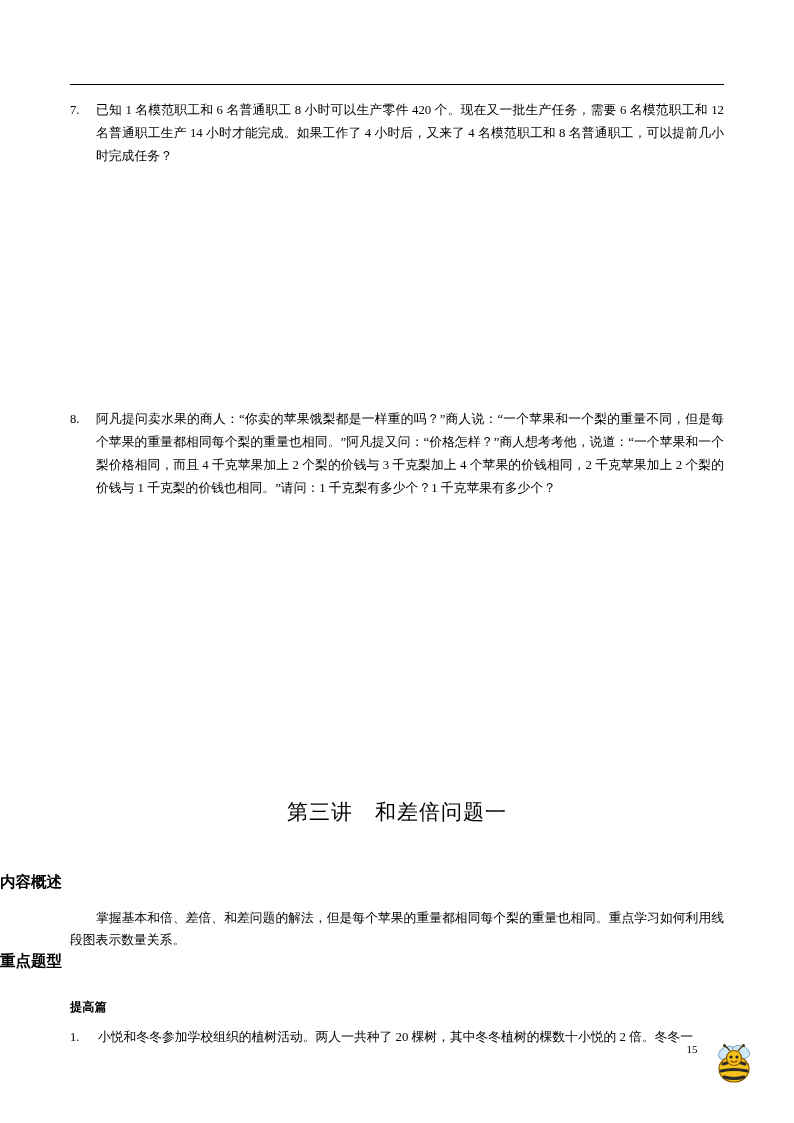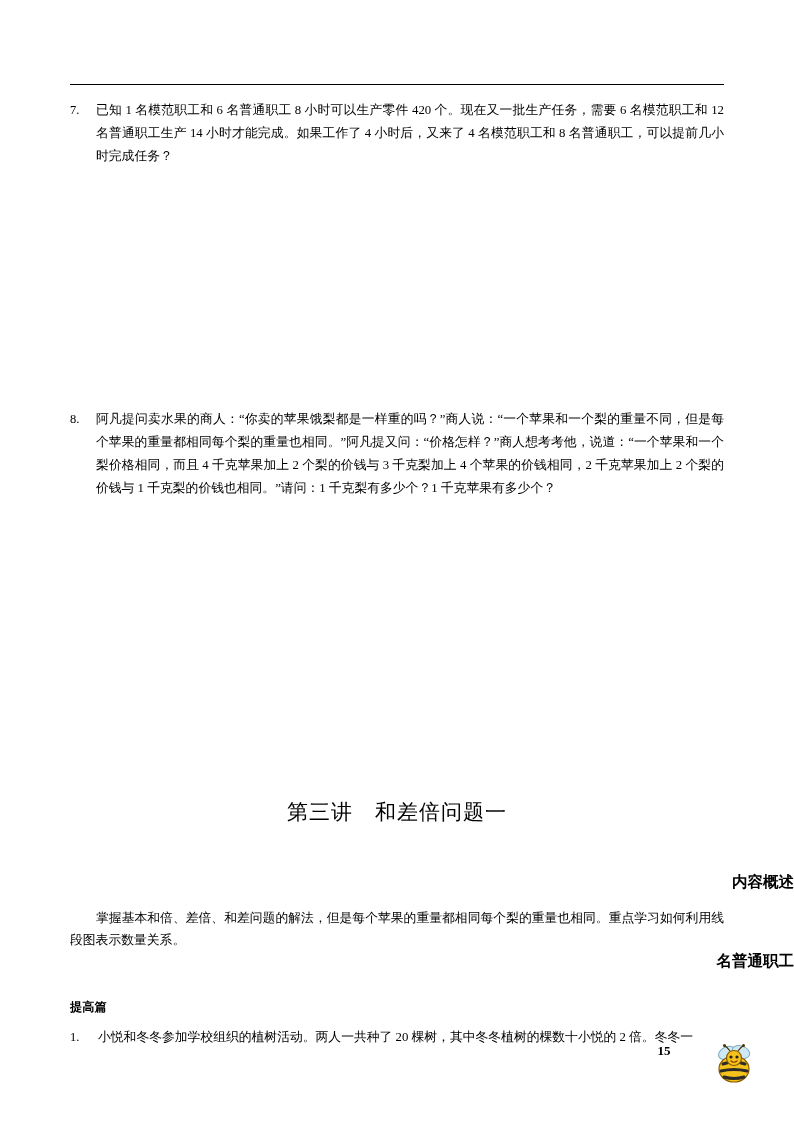--- a/index.html
+++ b/index.html
@@ -68,21 +68,21 @@
     width: 794px;
     text-align: center;
     font-size: 21px;
     font-weight: normal;
     letter-spacing: 1px;
   }
   .section-title {
     position: absolute;
     left: 0;
     width: 794px;
-    text-align: right;
+    text-align: left;
     font-size: 15.5px;
     font-weight: bold;
   }
   #overview-title { top: 872px; }
   #keytypes-title { top: 951px; }
 
   .overview-text {
     position: absolute;
     left: 70px;
     top: 907px;
@@ -102,26 +102,25 @@
   }
   #problem-1 {
     left: 70px;
     top: 1026px;
     width: 654px;
   }
   #problem-1 .num { width: 28px; flex: 0 0 28px; }
   
   .page-number {
     position: absolute;
-    left: 652px;
+    left: 680px;
     top: 1043px;
     width: 24px;
     text-align: center;
-    font-size: 13px;
-    font-weight: bold;
+    font-size: 11px;
   }
   
   .bee {
     position: absolute;
     left: 708px;
     top: 1040px;
     width: 52px;
     height: 48px;
   }
 </style>
@@ -141,21 +140,21 @@
     <div class="num">8.</div>
     <div class="body">阿凡提问卖水果的商人：“你卖的苹果饿梨都是一样重的吗？”商人说：“一个苹果和一个梨的重量不同，但是每个苹果的重量都相同每个梨的重量也相同。”阿凡提又问：“价格怎样？”商人想考考他，说道：“一个苹果和一个梨价格相同，而且 4 千克苹果加上 2 个梨的价钱与 3 千克梨加上 4 个苹果的价钱相同，2 千克苹果加上 2 个梨的价钱与 1 千克梨的价钱也相同。”请问：1 千克梨有多少个？1 千克苹果有多少个？</div>
   </div>
 
   <div class="chapter-title">第三讲　和差倍问题一</div>
 
   <div class="section-title" id="overview-title">内容概述</div>
 
   <div class="overview-text">掌握基本和倍、差倍、和差问题的解法，但是每个苹果的重量都相同每个梨的重量也相同。重点学习如何利用线段图表示数量关系。</div>
 
-  <div class="section-title" id="keytypes-title">名普通职工</div>
+  <div class="section-title" id="keytypes-title">重点题型</div>
 
   <div class="subsection-label">提高篇</div>
 
   <div class="problem" id="problem-1">
     <div class="num">1.</div>
     <div class="body">小悦和冬冬参加学校组织的植树活动。两人一共种了 20 棵树，其中冬冬植树的棵数十小悦的 2 倍。冬冬一</div>
   </div>
 
   <div class="page-number">15</div>
 

